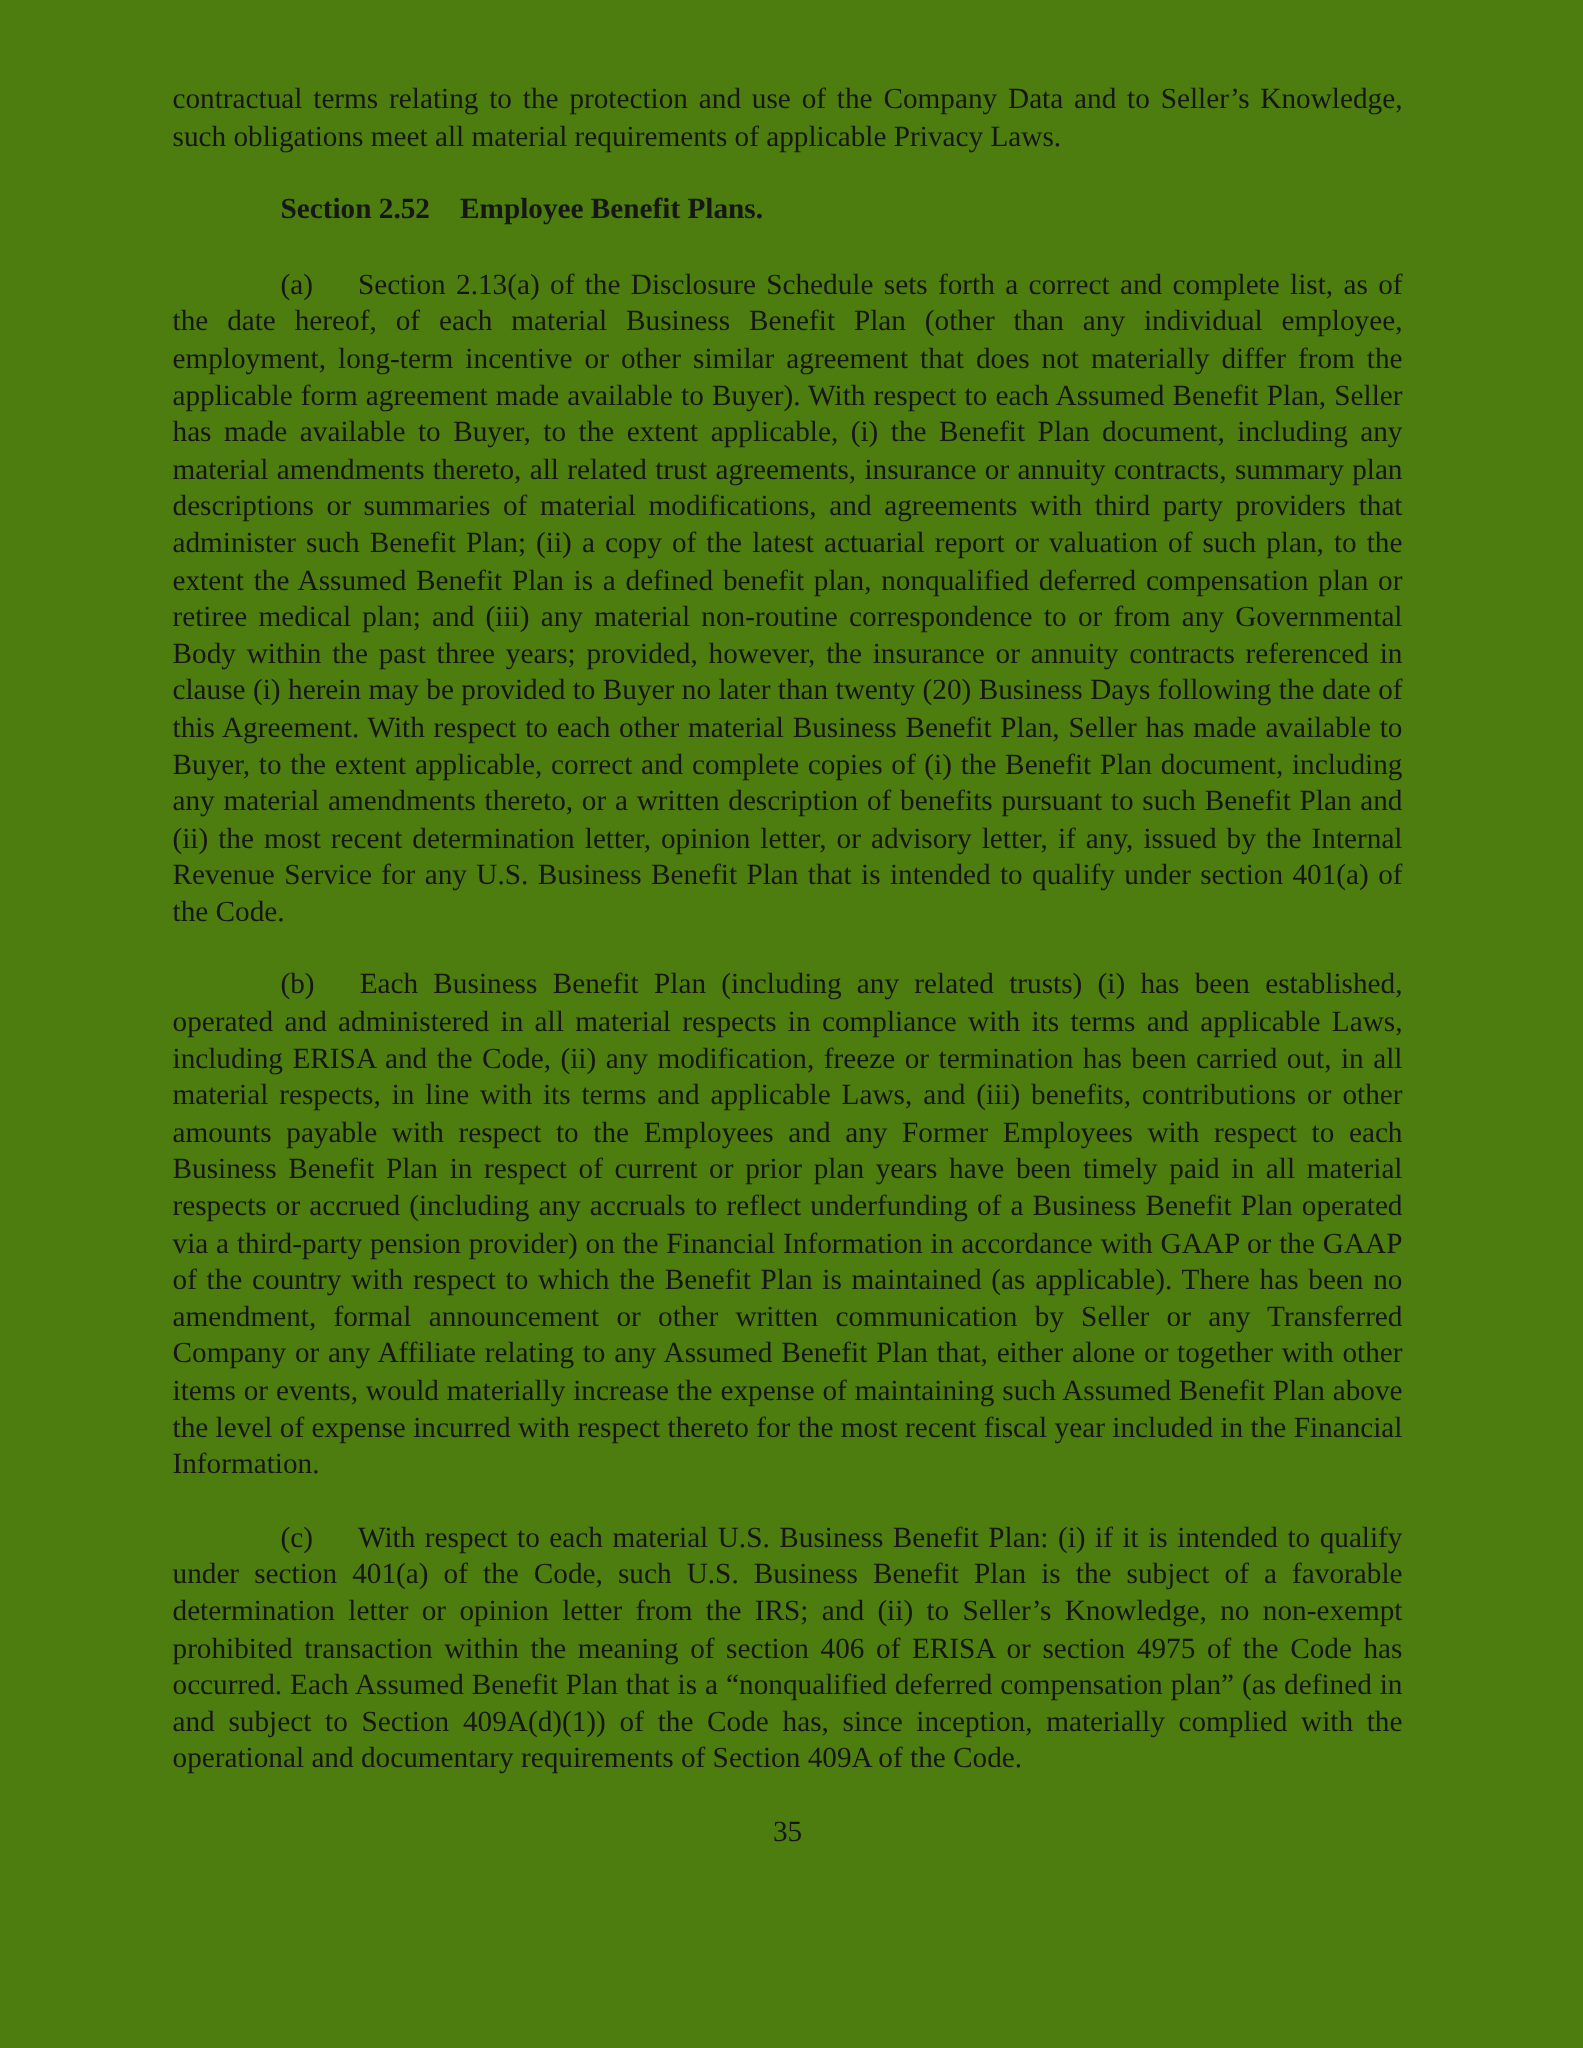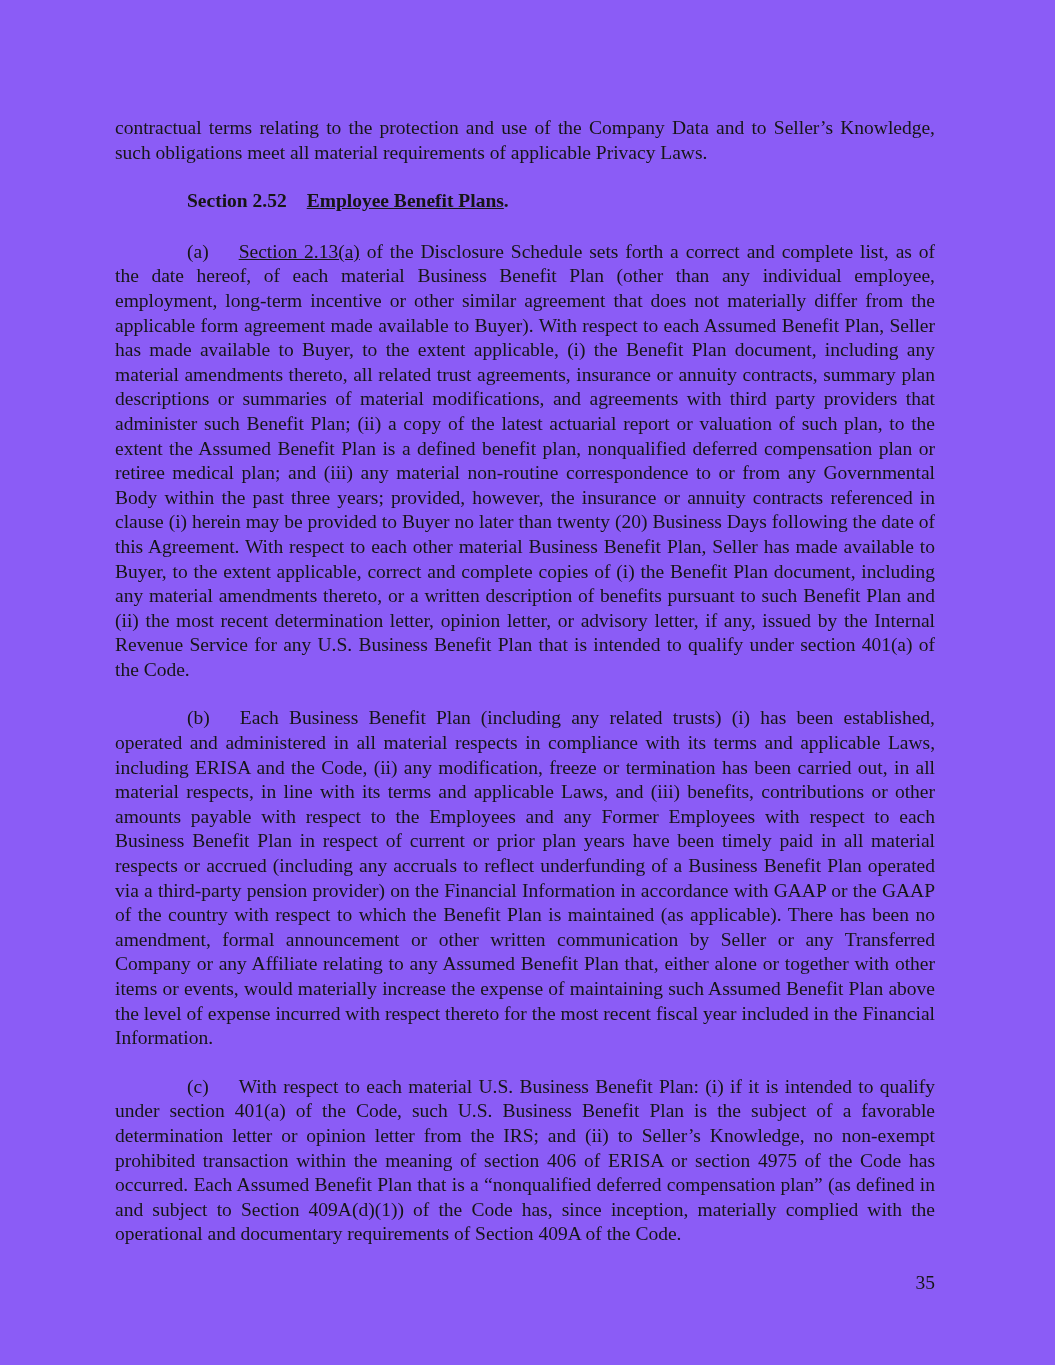--- a/index.html
+++ b/index.html
@@ -11,22 +11,22 @@
     width: 1055px;
     height: 1365px;
     overflow: hidden;
     font-family: "Liberation Serif", "DejaVu Serif", serif;
     color: #161616;
   }
   .page {
     box-sizing: border-box;
     width: 1055px;
     height: 1365px;
-    padding: 116px 120px 0 115px;
-    background: #8b5cf6;
+    padding: 55px 120px 0 115px;
+    background: #4d7c0f;
     position: relative;
   }
   .doc-text {
     font-size: 19.5px;
     line-height: 24.6px;
     text-align: justify;
   }
   p {
     margin: 0 0 24px 0;
   }
@@ -43,24 +43,23 @@
   }
   .heading-gap {
     display: inline-block;
     width: 20px;
   }
   .tab-gap {
     display: inline-block;
     width: 30px;
   }
   .u {
-    text-decoration: underline;
   }
   .page-number {
-    text-align: right;
+    text-align: center;
     text-indent: 0;
     margin-top: 2px;
     font-size: 19.5px;
   }
 </style>
 </head>
 <body>
 
 <div class="page">
   <div class="doc-text">

